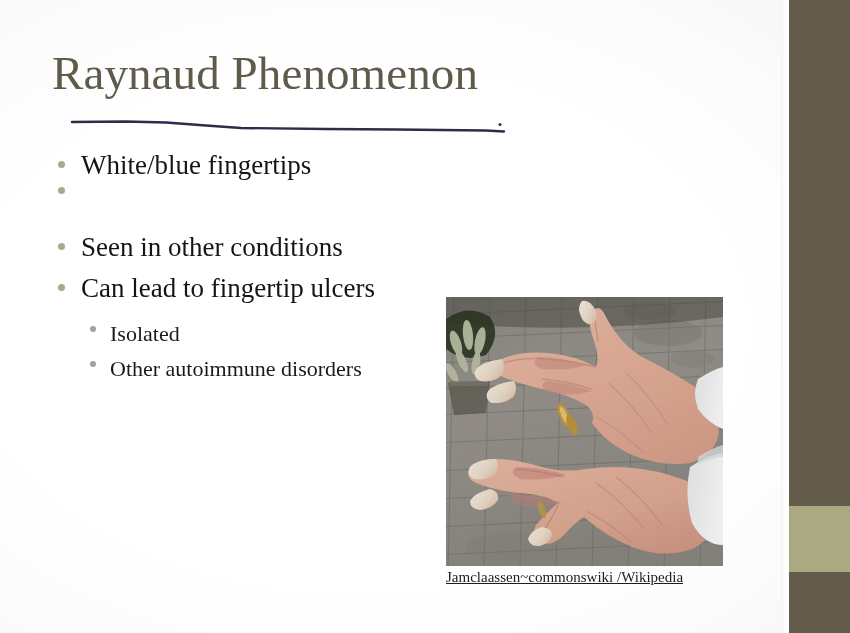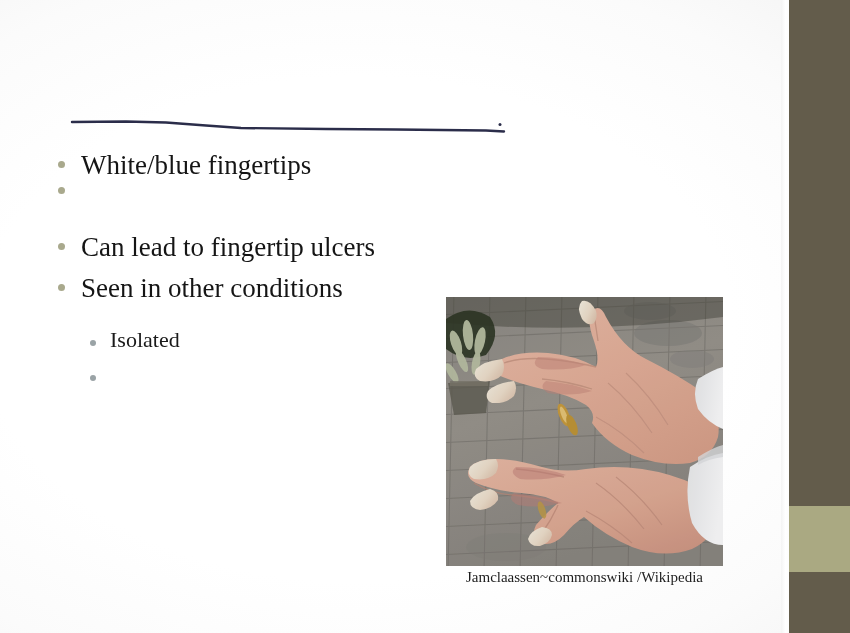--- a/index.html
+++ b/index.html
@@ -108,21 +108,21 @@
   .bullet-row .btxt .arrow {
     font-family: "DejaVu Sans", sans-serif;
     font-weight: bold;
     font-size: 24px;
     padding: 0 5px 0 3px;
   }
 
   .sub-row {
     position: relative;
     display: flex;
-    align-items: flex-end;
+    align-items: center;
     height: 35px;
     margin-left: 32px;
   }
   .sub-row .sdot {
     flex: 0 0 auto;
     width: 6px;
     height: 6px;
     border-radius: 50%;
     background: #9aa3a6;
     margin-right: 14px;
@@ -150,73 +150,75 @@
     overflow: hidden;
     background: #6f6a62;
   }
   .photo svg { display: block; }
 
   .caption {
     position: absolute;
     left: 446px;
     top: 569px;
     width: 277px;
-    text-align: center;
     font-size: 15px;
     color: #1d1d1d;
     white-space: nowrap;
+    text-decoration: underline;
   }
 </style>
 </head>
 <body>
 
 <div id="slide">
 
   <div class="sidebar">
     <div class="sidebar-edge"></div>
     <div class="bar-dark-top"></div>
     <div class="bar-khaki"></div>
     <div class="bar-dark-bottom"></div>
   </div>
 
+  <div class="title">Raynaud Phenomenon</div>
 
   <svg class="underline" viewBox="0 0 444 26" preserveAspectRatio="none">
     <path d="M6,10 L60,9.5 L100,10.5 L140,13.5 L175,16 L260,17 L330,17.5 L420,18.5 L438,19.5" fill="none" stroke="#2b2d4a" stroke-width="2.4" stroke-linecap="round" stroke-linejoin="round"></path>
     <circle cx="434" cy="12.5" r="1.5" fill="#2b2d4a"></circle>
   </svg>
 
   <div class="bullets">
 
     <div class="bullet-row">
       <span class="dot"></span>
       <span class="btxt">White/blue fingertips</span>
     </div>
 
 
     <div class="bullet-row">
       <span class="dot"></span>
     </div>
 
     <div class="bullet-row">
       <span class="dot"></span>
-      <span class="btxt">Can lead to fingertip ulcers</span>
+      <span class="btxt">Seen in other conditions</span>
     </div>
 
     <div class="bullet-row">
       <span class="dot"></span>
-      <span class="btxt">Seen in other conditions</span>
+      <span class="btxt">Can lead to fingertip ulcers</span>
     </div>
 
     <div class="sub-row">
       <span class="sdot"></span>
       <span class="stxt">Isolated</span>
     </div>
 
     <div class="sub-row">
       <span class="sdot"></span>
+      <span class="stxt">Other autoimmune disorders</span>
     </div>
 
   </div>
 
   <div class="photo-wrap">
     <div class="photo">
       <svg width="277" height="269" viewBox="0 0 277 269">
         <defs>
           <linearGradient id="stoneBg" x1="0" y1="0" x2="0.35" y2="1">
             <stop offset="0%" stop-color="#8d8a84"></stop>

